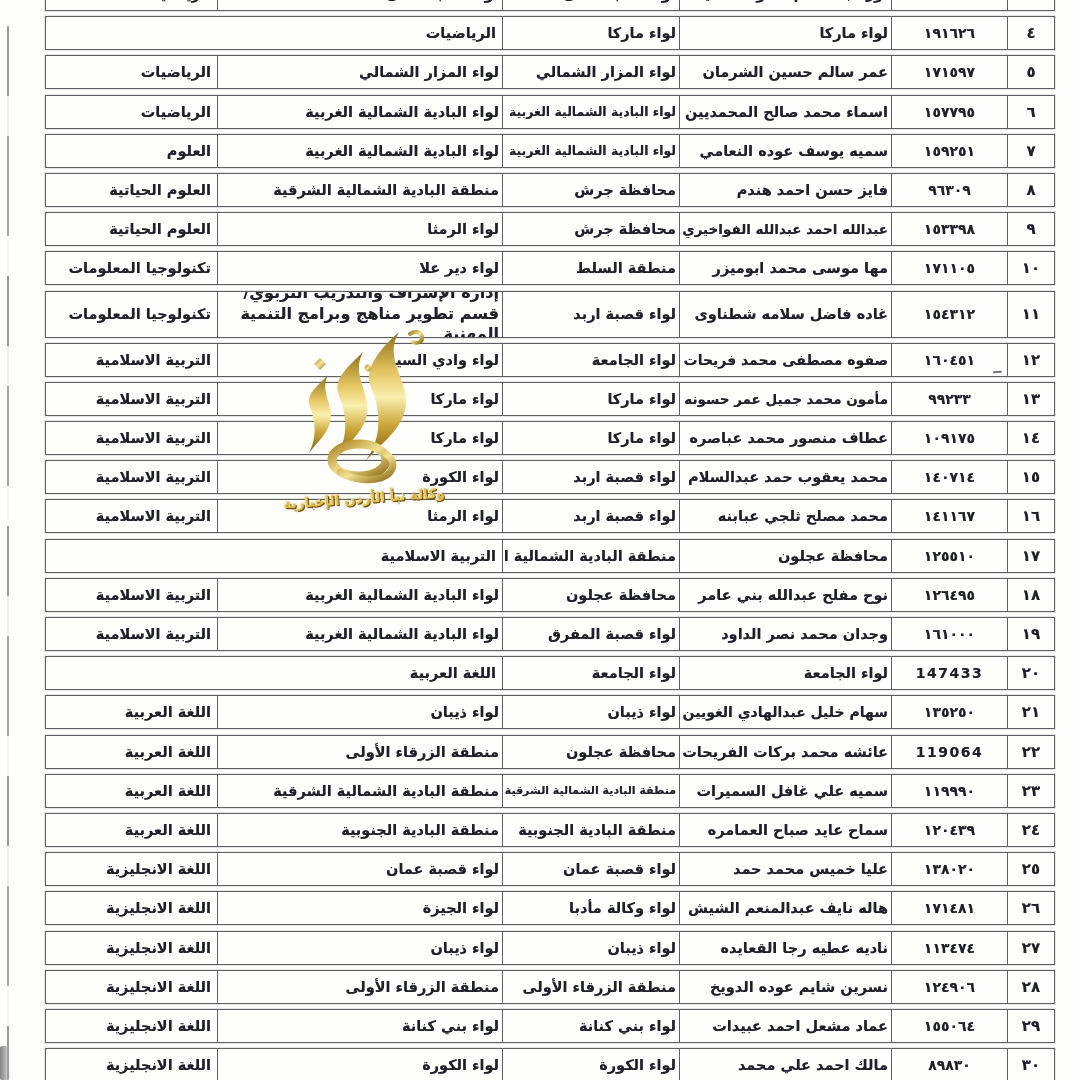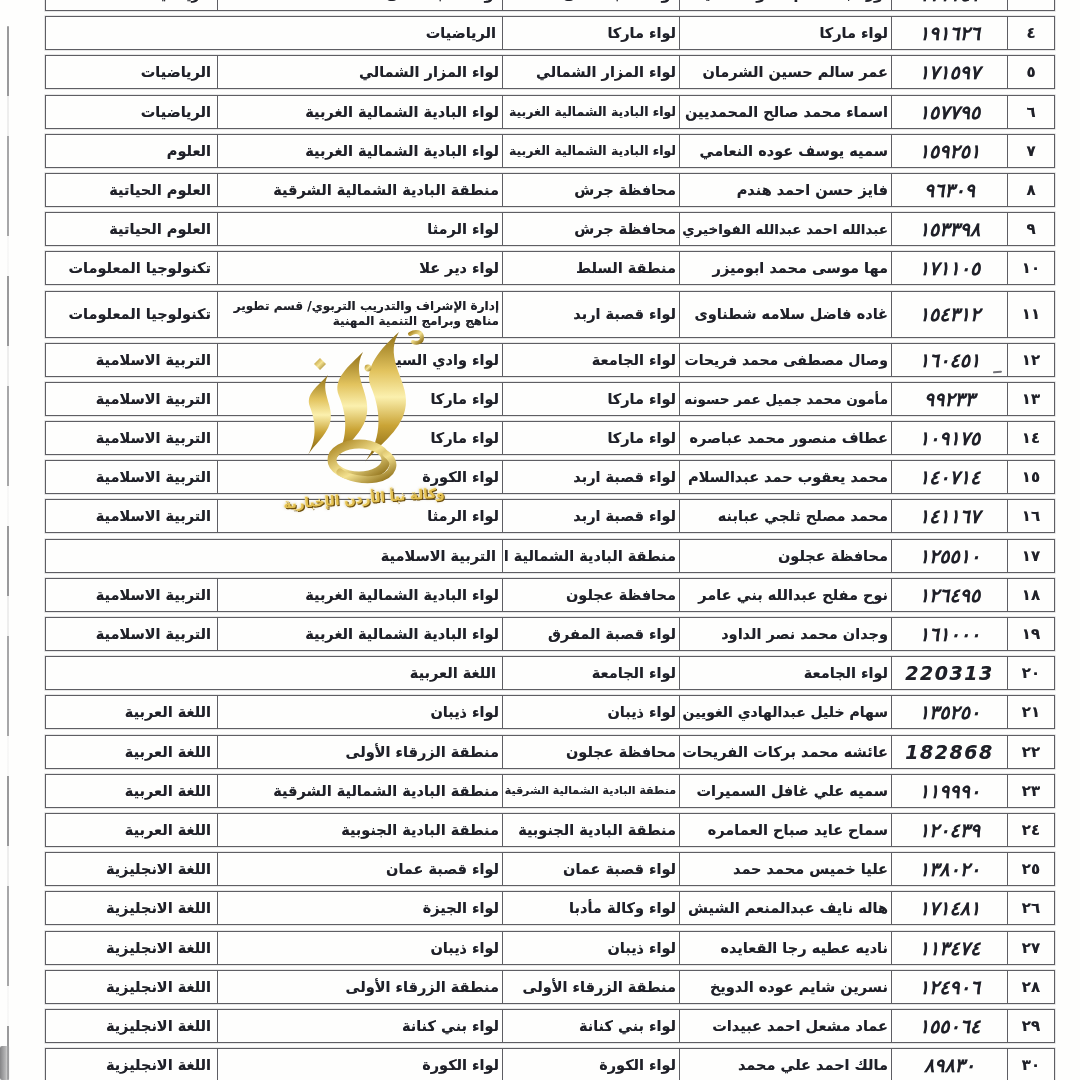--- a/index.html
+++ b/index.html
@@ -45,23 +45,23 @@
     border-inline-end:1.6px solid #5e5e63;
     display:flex; align-items:center; justify-content:flex-start;
     overflow:hidden; white-space:nowrap;
     padding:0 3px 0 2px;
     font-weight:700; font-size:14.5px; color:#1f2028;
     text-shadow:0 0 .6px rgba(31,32,40,.55);
     letter-spacing:0;
   }
   .cell:last-child { border-inline-end:none; }
   .cell.serial { justify-content:center; padding:0; font-size:15px; letter-spacing:1px; }
-  .cell.id { justify-content:center; padding:8px; font-size:19px; letter-spacing:1.5px;font-style:italic; }
+  .cell.id { justify-content:center; padding:8px; font-size:14px; letter-spacing:1.5px; }
   .cell.subject { padding-inline-start:6px; }
-  .cell.wrap { white-space:normal; font-size:12px; line-height:1.28; padding-top:1px; padding-bottom:1px; }
+  .cell.wrap { white-space:normal; font-size:16px; line-height:1.28; padding-top:1px; padding-bottom:1px; }
 
   
   .watermark { position:absolute; left:262px; top:328px; width:205px; height:200px; pointer-events:none; }
   .watermark svg { display:block; }
   .watermark-caption {
     position:absolute; left:-12px; top:162px; width:228px;
     direction:rtl; text-align:center;
     font-size:13.5px; font-weight:700; letter-spacing:.5px;
     color:#e3c052;
     text-shadow:
@@ -151,21 +151,21 @@
       <div class="cell serial">١١</div>
       <div class="cell id">١٥٤٣١٢</div>
       <div class="cell name">غاده فاضل سلامه شطناوى</div>
       <div class="cell dir1">لواء قصبة اربد</div>
       <div class="cell dir2 wrap">إدارة الإشراف والتدريب التربوي/ قسم تطوير مناهج وبرامج التنمية المهنية</div>
       <div class="cell subject">تكنولوجيا المعلومات</div>
     </div>
         <div class="row">
       <div class="cell serial">١٢</div>
       <div class="cell id">١٦٠٤٥١</div>
-      <div class="cell name" style="font-size: 14px;">وصال مصطفى محمد فريحات</div>
+      <div class="cell name" style="font-size: 14px;">صفوه مصطفى محمد فريحات</div>
       <div class="cell dir1">لواء الجامعة</div>
       <div class="cell dir2">لواء وادي السير</div>
       <div class="cell subject">التربية الاسلامية</div>
     </div>
         <div class="row">
       <div class="cell serial">١٣</div>
       <div class="cell id">٩٩٢٣٣</div>
       <div class="cell name" style="font-size: 13.5px;">مأمون محمد جميل عمر حسونه</div>
       <div class="cell dir1">لواء ماركا</div>
       <div class="cell dir2">لواء ماركا</div>
@@ -213,36 +213,36 @@
         <div class="row">
       <div class="cell serial">١٩</div>
       <div class="cell id">١٦١٠٠٠</div>
       <div class="cell name">وجدان محمد نصر الداود</div>
       <div class="cell dir1">لواء قصبة المفرق</div>
       <div class="cell dir2">لواء البادية الشمالية الغربية</div>
       <div class="cell subject">التربية الاسلامية</div>
     </div>
         <div class="row">
       <div class="cell serial">٢٠</div>
-      <div class="cell id">220313</div>
+      <div class="cell id">147433</div>
       <div class="cell dir1">لواء الجامعة</div>
       <div class="cell dir2">لواء الجامعة</div>
       <div class="cell subject">اللغة العربية</div>
     </div>
         <div class="row">
       <div class="cell serial">٢١</div>
       <div class="cell id">١٣٥٢٥٠</div>
       <div class="cell name" style="font-size: 14px;">سهام خليل عبدالهادي الغويين</div>
       <div class="cell dir1">لواء ذيبان</div>
       <div class="cell dir2">لواء ذيبان</div>
       <div class="cell subject">اللغة العربية</div>
     </div>
         <div class="row">
       <div class="cell serial">٢٢</div>
-      <div class="cell id">182868</div>
+      <div class="cell id">119064</div>
       <div class="cell name">عائشه محمد بركات الفريحات</div>
       <div class="cell dir1">محافظة عجلون</div>
       <div class="cell dir2">منطقة الزرقاء الأولى</div>
       <div class="cell subject">اللغة العربية</div>
     </div>
         <div class="row">
       <div class="cell serial">٢٣</div>
       <div class="cell id">١١٩٩٩٠</div>
       <div class="cell name">سميه علي غافل السميرات</div>
       <div class="cell dir1" style="font-size: 11px;">منطقة البادية الشمالية الشرقية</div>

